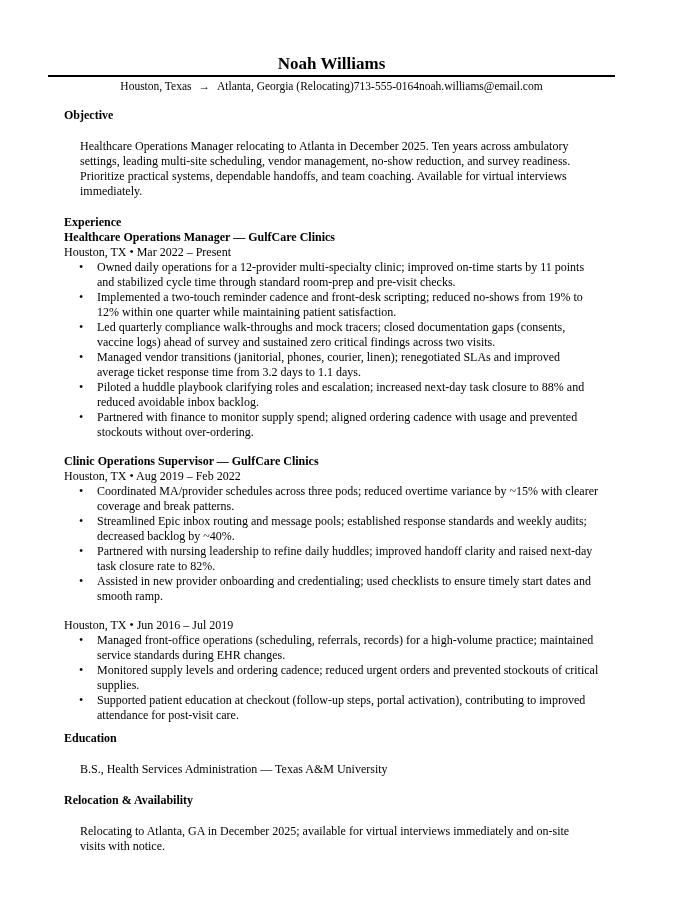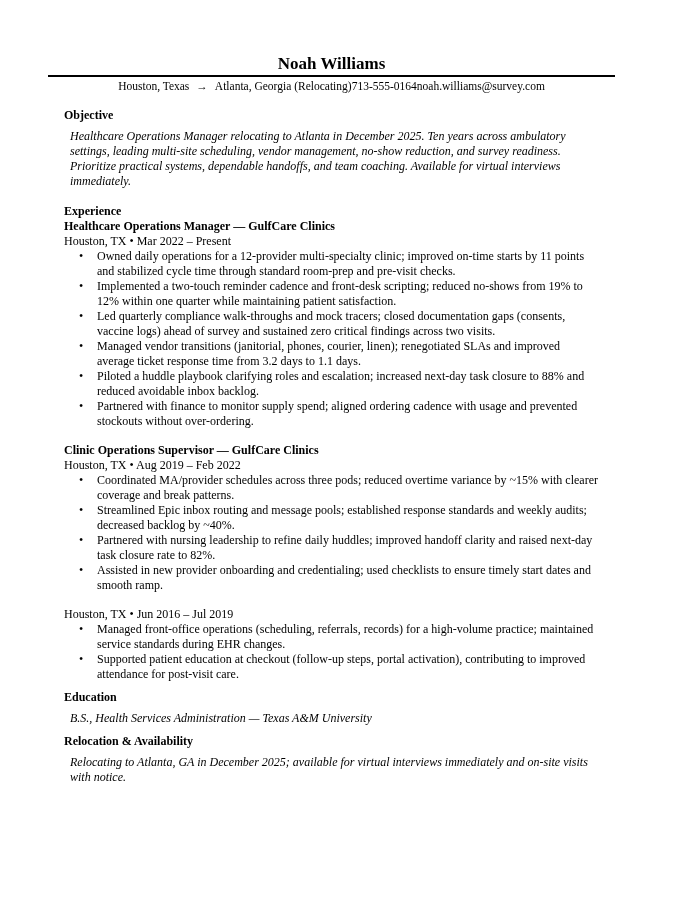--- a/index.html
+++ b/index.html
@@ -47,22 +47,21 @@
   }
   .section-heading {
     font-weight: bold;
     margin: 15px 0 0 0;
     font-size: 12px;
   }
   .section-heading.big-gap {
     margin-top: 8px;
   }
   p.body-text {
-    margin: 6px;
-    font-style: italic;
+    margin: 16px;
   }
   .job + .job {
     margin-top: 14px;
   }
   .job-title {
     font-weight: bold;
     margin: 0;
   }
   .job-meta {
     margin: 0;
@@ -89,21 +88,21 @@
   <h1 class="name">Noah Williams</h1>
   <div class="header-rule"></div>
 
   <div class="contact">
     <span class="route">
       <span>Houston, Texas</span>
       <span>→</span>
       <span>Atlanta, Georgia (Relocating)</span>
     </span>
     <span>713-555-0164</span>
-    <span>noah.williams@survey.com</span>
+    <span>noah.williams@email.com</span>
   </div>
 
   <div class="section">
     <p class="section-heading">Objective</p>
     <p class="body-text">Healthcare Operations Manager relocating to Atlanta in December 2025. Ten years across ambulatory settings, leading multi-site scheduling, vendor management, no-show reduction, and survey readiness. Prioritize practical systems, dependable handoffs, and team coaching. Available for virtual interviews immediately.</p>
   </div>
 
   <div class="section">
     <p class="section-heading">Experience</p>
 
@@ -128,20 +127,21 @@
         <li>Streamlined Epic inbox routing and message pools; established response standards and weekly audits; decreased backlog by ~40%.</li>
         <li>Partnered with nursing leadership to refine daily huddles; improved handoff clarity and raised next-day task closure rate to 82%.</li>
         <li>Assisted in new provider onboarding and credentialing; used checklists to ensure timely start dates and smooth ramp.</li>
       </ul>
     </div>
 
     <div class="job">
       <p class="job-meta">Houston, TX  •  Jun 2016 – Jul 2019</p>
       <ul class="bullets">
         <li>Managed front-office operations (scheduling, referrals, records) for a high-volume practice; maintained service standards during EHR changes.</li>
+        <li>Monitored supply levels and ordering cadence; reduced urgent orders and prevented stockouts of critical supplies.</li>
         <li>Supported patient education at checkout (follow-up steps, portal activation), contributing to improved attendance for post-visit care.</li>
       </ul>
     </div>
   </div>
 
   <div class="section">
     <p class="section-heading big-gap">Education</p>
     <p class="body-text">B.S., Health Services Administration — Texas A&amp;M University</p>
   </div>
 

